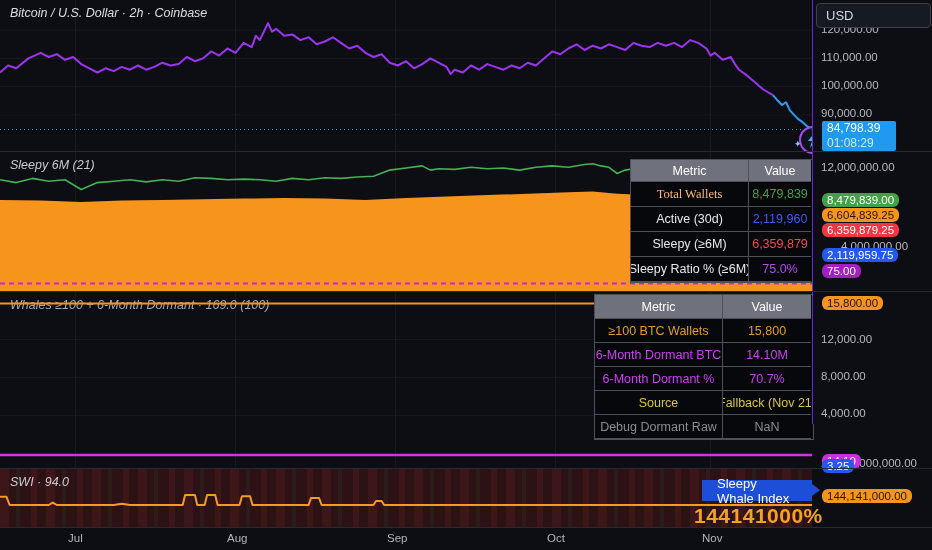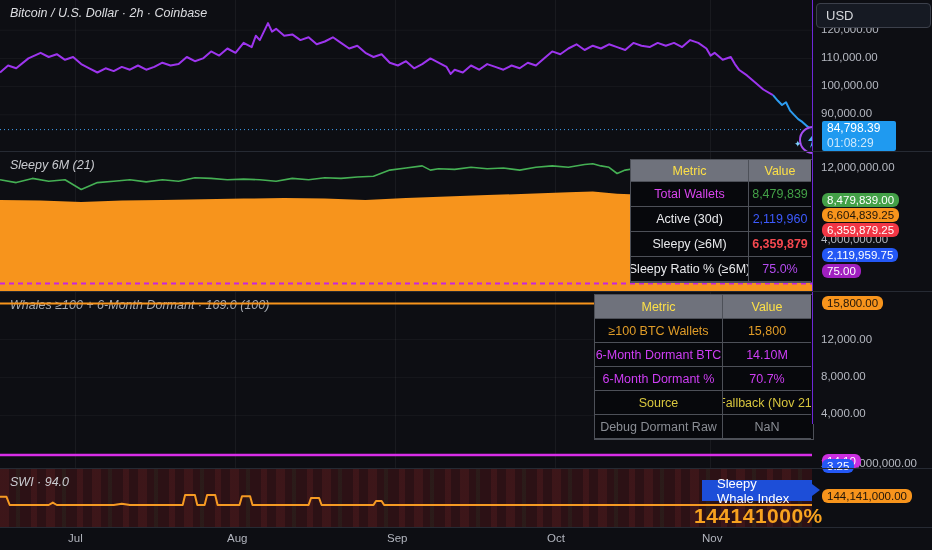--- a/index.html
+++ b/index.html
@@ -22,21 +22,21 @@
   #pane-whales .pane-title{color:#a7abb3;}
   #pane-swi .pane-title{color:#c9cbd0;}
   .gridv{position:absolute;top:0;width:1px;height:528px;background:rgba(255,255,255,.05);z-index:0;}
   .separator{position:absolute;left:0;width:932px;height:1px;background:#262a33;z-index:6;}
   
   .mtable{position:absolute;z-index:4;border:1px solid #4d5058;font-size:12.5px;background:#07080c;}
   .mtable .trow{display:flex;}
   .mtable .cell{display:flex;align-items:center;justify-content:center;border-right:1px solid #4d5058;
                 border-bottom:1px solid #4d5058;box-sizing:border-box;white-space:nowrap;overflow:hidden;}
   .mtable .cell:last-child{border-right:none;}
-  .mtable .hrow .cell{background:#6f727c;color:#fde047;}
+  .mtable .hrow .cell{background:#6f727c;color:#ffffff;}
   #table-sleepy{left:630px;top:159px;width:182px;}
   #table-sleepy .cell{height:25px;}
   #table-sleepy .hrow .cell{height:22px;}
   #table-sleepy .c0{width:118px;}
   #table-sleepy .c1{width:62px;}
   #table-whales{left:594px;top:294px;width:218px;}
   #table-whales .cell{height:24px;}
   #table-whales .c0{width:128px;}
   #table-whales .c1{width:88px;}
   
@@ -117,30 +117,30 @@
           <polyline points="0.0,27.8 6.5,27.8 9.7,36.0 48.7,36.0 52.8,33.6 56.8,36.0 113.7,36.0 121.8,34.8 129.9,36.0 182.7,36.0 185.1,26.1 194.9,26.1 197.3,36.0 204.6,36.0 207.1,26.1 215.2,26.1 217.6,36.0 239.5,36.0 242.0,27.3 250.1,27.3 252.5,36.0 308.6,36.0 311.0,29.0 319.1,29.0 321.6,36.0 373.5,36.0 376.0,31.9 381.6,31.9 384.1,36.0 812.0,36.0" fill="none" stroke="#f59a23" stroke-width="2" stroke-linejoin="round"></polyline>
         </svg>
     </section>
 
     <div class="mtable" id="table-sleepy">
         <div class="trow hrow">
           <div class="cell c0">Metric</div>
           <div class="cell c1">Value</div>
         </div>
         <div class="trow">
-          <div class="cell c0" style="color: #d946ef;">Total Wallets</div>
+          <div class="cell c0" style="color: #fdba74; font-family: Liberation Serif, serif;">Total Wallets</div>
           <div class="cell c1" style="color: rgb(67, 160, 71);">8,479,839</div>
         </div>
         <div class="trow">
           <div class="cell c0" style="color: rgb(232, 233, 236);">Active (30d)</div>
           <div class="cell c1" style="color: rgb(61, 90, 254);">2,119,960</div>
         </div>
         <div class="trow">
           <div class="cell c0" style="color: rgb(232, 233, 236);">Sleepy (≥6M)</div>
-          <div class="cell c1" style="color: rgb(245, 72, 79); font-weight: bold;">6,359,879</div>
+          <div class="cell c1" style="color: rgb(245, 72, 79);">6,359,879</div>
         </div>
         <div class="trow">
           <div class="cell c0" style="color: rgb(232, 233, 236);">Sleepy Ratio % (≥6M)</div>
           <div class="cell c1" style="color: rgb(180, 75, 240);">75.0%</div>
         </div>
       </div>
     <div class="mtable" id="table-whales">
         <div class="trow hrow">
           <div class="cell c0">Metric</div>
           <div class="cell c1">Value</div>
@@ -193,21 +193,21 @@
       <div class="cd">01:08:29</div>
     </div>
   <div class="tick" style="top: 23px;">120,000.00</div>
       <div class="tick" style="top: 51px;">110,000.00</div>
       <div class="tick" style="top: 79px;">100,000.00</div>
       <div class="tick" style="top: 107px;">90,000.00</div>
       <div class="tick" style="top: 161px;">12,000,000.00</div>
       <div class="abadge" style="left: 9px; background: rgb(67, 160, 71); color: rgb(255, 255, 255); top: 193px;">8,479,839.00</div>
       <div class="abadge" style="left: 9px; background: rgb(247, 148, 28); color: rgb(32, 21, 10); top: 208px;">6,604,839.25</div>
       <div class="abadge" style="left: 9px; background: rgb(242, 54, 69); color: rgb(255, 255, 255); top: 223px;">6,359,879.25</div>
-      <div class="tick" style="top: 233px;">4,000,000.00</div>
+      <div class="tick" style="top: 240px; margin-left: 20px;">4,000,000.00</div>
       <div class="abadge" style="left: 9px; background: rgb(36, 88, 245); color: rgb(255, 255, 255); top: 248px;">2,119,959.75</div>
       <div class="abadge" style="left: 9px; background: rgb(160, 32, 192); color: rgb(255, 255, 255); top: 264px;">75.00</div>
       <div class="abadge" style="left: 9px; background: rgb(247, 148, 28); color: rgb(32, 21, 10); top: 296px;">15,800.00</div>
       <div class="tick" style="top: 333px;">12,000.00</div>
       <div class="tick" style="top: 370px;">8,000.00</div>
       <div class="tick" style="top: 407px;">4,000.00</div>
       <div class="abadge" style="left: 9px; background: rgb(203, 46, 224); color: rgb(255, 255, 255); top: 446px; margin-top: 8px;">14.10</div>
       <div class="tick" style="top: 457px;">20,000,000,000.00</div>
       <div class="abadge" style="left: 9px; background: rgb(36, 88, 245); color: rgb(255, 255, 255); top: 459px;">3.25</div>
       <div class="abadge" style="left: 9px; background: rgb(247, 148, 28); color: rgb(32, 21, 10); top: 489px;">144,141,000.00</div>

